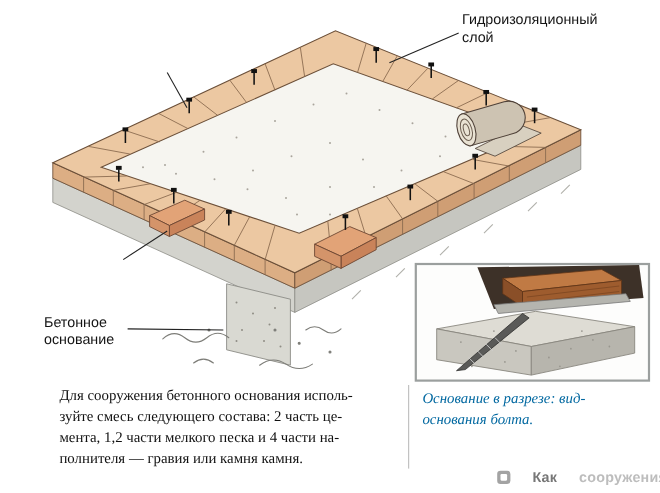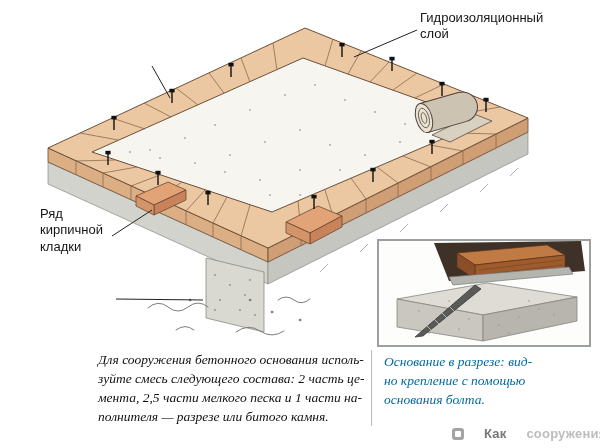--- a/index.html
+++ b/index.html
@@ -1,22 +1,22 @@
 <!DOCTYPE html>
 <html><head>
 <meta charset="utf-8">
 <style>
   html,body{margin:0;padding:0;background:#fff;}
   .stage{position:relative;width:600px;height:448px;background:#ffffff;overflow:hidden;
          font-family:"Liberation Sans",sans-serif;}
   .diagram-svg{position:absolute;left:0;top:0;}
   .lbl{position:absolute;font-size:13px;line-height:1.25;color:#141414;white-space:pre-line;}
   .note{position:absolute;left:54px;top:350px;width:310px;
-        font-family:"Liberation Serif",serif;font-style:italic;font-size:13.5px;
-        line-height:1.42;color:#101010;margin-left:44px;}
+        font-family:"Liberation Serif",serif;font-size:13.5px;
+        line-height:1.42;color:#101010;}
   .inset{position:absolute;left:377px;top:239px;width:214px;height:108px;
          border:2px solid #9b9f9e;background:#fdfdfc;box-sizing:border-box;}
   .caption{position:absolute;left:384px;top:352px;width:205px;
            font-family:"Liberation Serif",serif;font-style:italic;font-size:13.5px;
            line-height:1.42;color:#0369a1;}
   .vrule{position:absolute;left:371px;top:350px;width:1px;height:76px;background:#bcbcbc;}
   .wm{position:absolute;left:452px;top:426px;display:flex;align-items:center;gap:20px;
       font-size:13px;font-weight:bold;letter-spacing:.2px;}
   .wm-icon{width:12px;height:12px;background:#a3a3a3;border-radius:3px;position:relative;}
   .wm-icon::after{content:"";position:absolute;left:3px;top:3px;width:6px;height:6px;
@@ -192,29 +192,28 @@
     <g stroke="#222" stroke-width="1">
       <line x1="417" y1="30" x2="354" y2="57"></line>
       <line x1="152" y1="66" x2="170" y2="98"></line>
       <line x1="112" y1="236" x2="152" y2="210"></line>
       <line x1="116" y1="299" x2="203" y2="300"></line>
     </g>
   </svg>
 
   <div class="lbl" style="left:420px;top:10px;">Гидроизоляционный
 слой</div>
-  <div class="lbl" style="left:40px;top:206px;">Ряд
-кирпичной
-кладки</div>
+  <div class="lbl" style="left:40px;top:285px;">Бетонное
+основание</div>
 
   <div class="note">
     <div>Для сооружения бетонного основания исполь-</div>
     <div>зуйте смесь следующего состава: 2 часть це-</div>
-    <div>мента, 2,5 части мелкого песка и 1 части на-</div>
-    <div>полнителя — разрезе или битого камня.</div>
+    <div>мента, 1,2 части мелкого песка и 4 части на-</div>
+    <div>полнителя — гравия или камня камня.</div>
   </div>
 
   <div class="vrule"></div>
 
   <div class="inset">
     <svg width="209" height="103" viewBox="0 0 209 103">
       <polygon points="55,2 202,0 206,30 70,40" fill="#3d3128"></polygon>
 
       <g stroke="#5e3418" stroke-width="0.7">
         <polygon points="78,12 168,4 186,14 96,24" fill="#c07a44"></polygon>
@@ -252,21 +251,20 @@
             <line x1="55" y1="78" x2="61" y2="84"></line>
           <line x1="63" y1="72" x2="69" y2="78"></line>
             <line x1="71" y1="66" x2="77" y2="72"></line>
         </g>
       </g>
     </svg>
   </div>
 
   <div class="caption">
     <div>Основание в разрезе: вид-</div>
-    <div>но крепление с помощью</div>
     <div>основания болта.</div>
   </div>
 
   <div class="wm">
     <div class="wm-icon"></div>
     <span class="wm-dark">Как</span>
       <span class="wm-light">сооружения</span>
   </div>
 
 </div>

